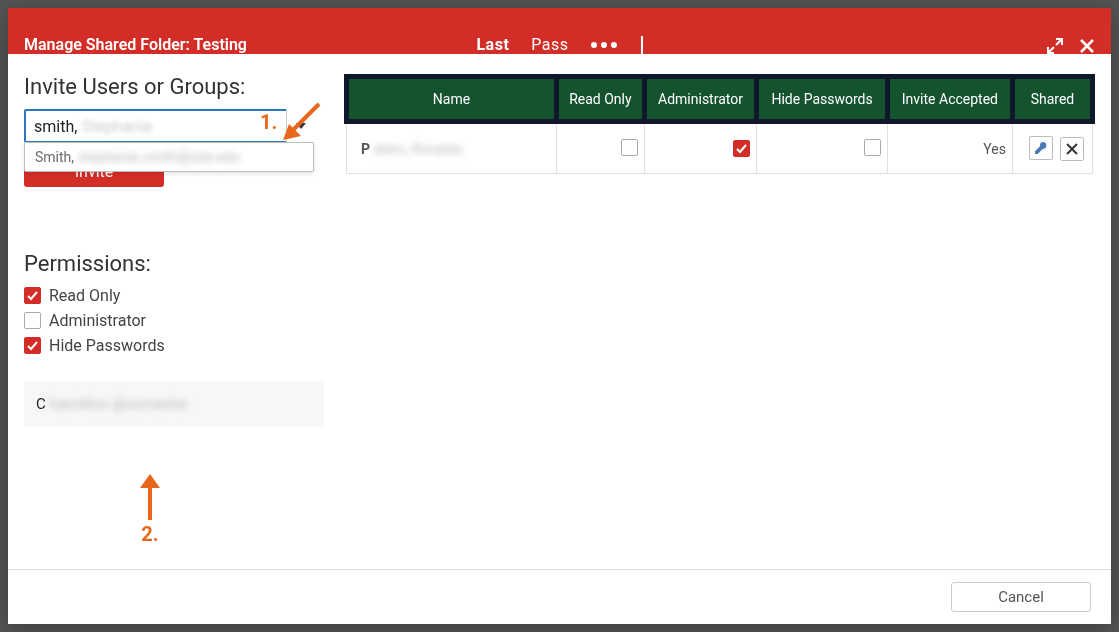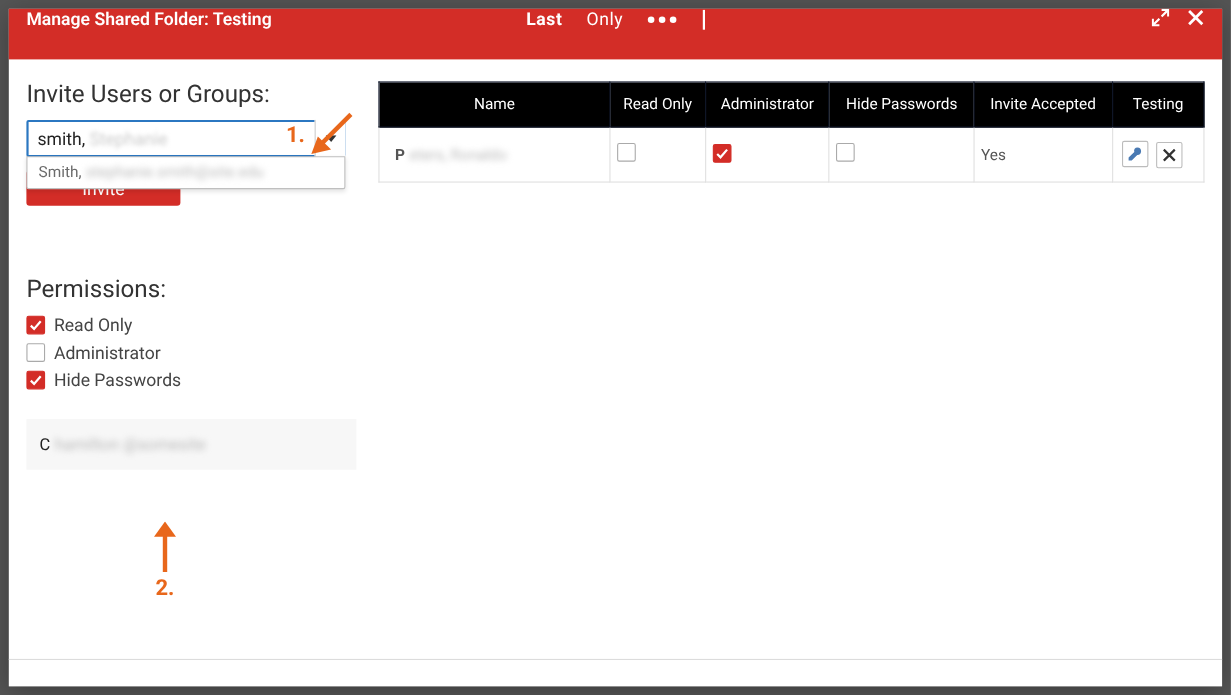--- a/index.html
+++ b/index.html
@@ -1,21 +1,21 @@
 <!DOCTYPE html>
 <html><head>
 <meta charset="utf-8">
 <style>
   * { box-sizing: border-box; margin: 0; padding: 0; font-family: -apple-system, "Segoe UI", Roboto, Arial, sans-serif; }
   body { background: #555; width: 1119px; height: 632px; position: relative; overflow: hidden; }
 
   .frame { position:absolute; left:8px; top:8px; width:1103px; height:616px; background:#fff; box-shadow:0 4px 24px rgba(0,0,0,.3); display:flex; flex-direction:column; }
 
   
-  .hdr { background:#d32d27; height:46px; color:#fff; display:flex; align-items:flex-start; padding:0 16px; position:relative; }
+  .hdr { background:#d32d27; height:46px; color:#fff; display:flex; align-items:flex-end; padding:0 16px; position:relative; }
   .hdr-title { font-size:16px; font-weight:600; }
   .brand { position:absolute; left:50%; transform:translateX(-50%); font-size:16px; font-weight:700; letter-spacing:.5px; display:flex; align-items:center; gap:22px; }
   .brand .dots { display:inline-flex; align-items:center; gap:4px; }
   .brand .dots span { width:6px; height:6px; border-radius:50%; background:#fff; display:inline-block; }
   .brand .cursor { width:2px; height:18px; background:#fff; display:inline-block; margin-left:2px; }
   .hdr-actions { margin-left:auto; display:flex; gap:16px; align-items:center; }
   .ic { width:16px; height:16px; display:block; }
 
   
   .body { flex:1; display:flex; padding:20px 16px 0 16px; gap:20px; position:relative; }
@@ -49,23 +49,23 @@
 
   
   .anno1 { position:absolute; left:252px; top:46px; color:#e8671b; font-size:20px; font-weight:700; display:flex; align-items:center; gap:2px; z-index:10;}
   .anno-arrow1 { width:44px; height:44px; }
   .anno2 { position:absolute; left:130px; top:420px; color:#e8671b; font-size:20px; font-weight:700; display:flex; flex-direction:column; align-items:center; z-index:10;}
   .anno-arrow2 { width:24px; height:48px; }
 
   
   .right { flex:1; }
   table { width:100%; border-collapse:collapse; border:1px solid #d0d0d0; }
-  thead th { background:#000000; color:#fff; font-weight:400; font-size:14px; padding:12px 6px; border:1px solid #0f172a; text-align:center; }
+  thead th { background:#14532d; color:#fff; font-weight:400; font-size:14px; padding:12px 6px; border:5px solid #0f172a; text-align:center; }
   thead th:first-child { text-align:center; width:210px; }
-  tbody td { border:1px solid #e0e0e0; padding:12px 6px; font-size:14px; color:#555; text-align:left; }
+  tbody td { border:1px solid #e0e0e0; padding:12px 6px; font-size:14px; color:#555; text-align:right; }
   tbody td:first-child { text-align:left; padding-left:14px; }
   tbody .namecell { display:flex; align-items:baseline; gap:4px;}
   tbody .namecell .initial{ font-weight:700; color:#555;}
   tbody .namecell .rest { filter:blur(3px); color:#bbb; }
   .tchk { width:17px; height:17px; border:1px solid #aaa; border-radius:2px; display:inline-flex; align-items:center; justify-content:center; cursor:pointer; background:#fff;}
   .tchk.checked { background:#d32d27; border-color:#d32d27; }
   .tchk.checked svg{display:block;}
   .tchk svg{display:none;width:13px;height:13px;}
   .actbtn { width:24px; height:24px; border:1px solid #bcbcbc; background:#fff; margin:0 2px; display:inline-flex; align-items:center; justify-content:center; cursor:pointer; border-radius:2px;}
 
@@ -77,21 +77,21 @@
 </style>
 </head>
 <body>
 
 <div class="frame">
 
   <div class="hdr">
     <div class="hdr-title">Manage Shared Folder: Testing</div>
     <div class="brand">
       <span>Last</span>
-        <span style="font-weight:400">Only</span>
+        <span style="font-weight:400">Pass</span>
       <span class="dots">
           <span></span>
           <span></span>
           <span></span>
         </span>
       <span class="cursor"></span>
     </div>
     <div class="hdr-actions">
       <span>
         <svg class="ic" viewBox="0 0 16 16" fill="none" stroke="#fff" stroke-width="2">
@@ -186,21 +186,21 @@
 
     <div class="right">
       <table>
         <thead>
           <tr>
             <th>Name</th>
             <th>Read Only</th>
             <th>Administrator</th>
             <th>Hide Passwords</th>
             <th>Invite Accepted</th>
-            <th>Testing</th>
+            <th>Shared</th>
           </tr>
         </thead>
         <tbody>
           <tr>
             <td>
               <span class="namecell">
                 <span class="initial">P</span>
                 <span class="rest">eters, Ronaldo</span>
               </span>
             </td>
@@ -234,14 +234,15 @@
                   </svg>
               </span>
             </td>
           </tr>
         </tbody>
       </table>
     </div>
   </div>
 
   <div class="footer">
+    <button class="btn btn-cancel">Cancel</button>
   </div>
 </div>
 
 </body></html>

